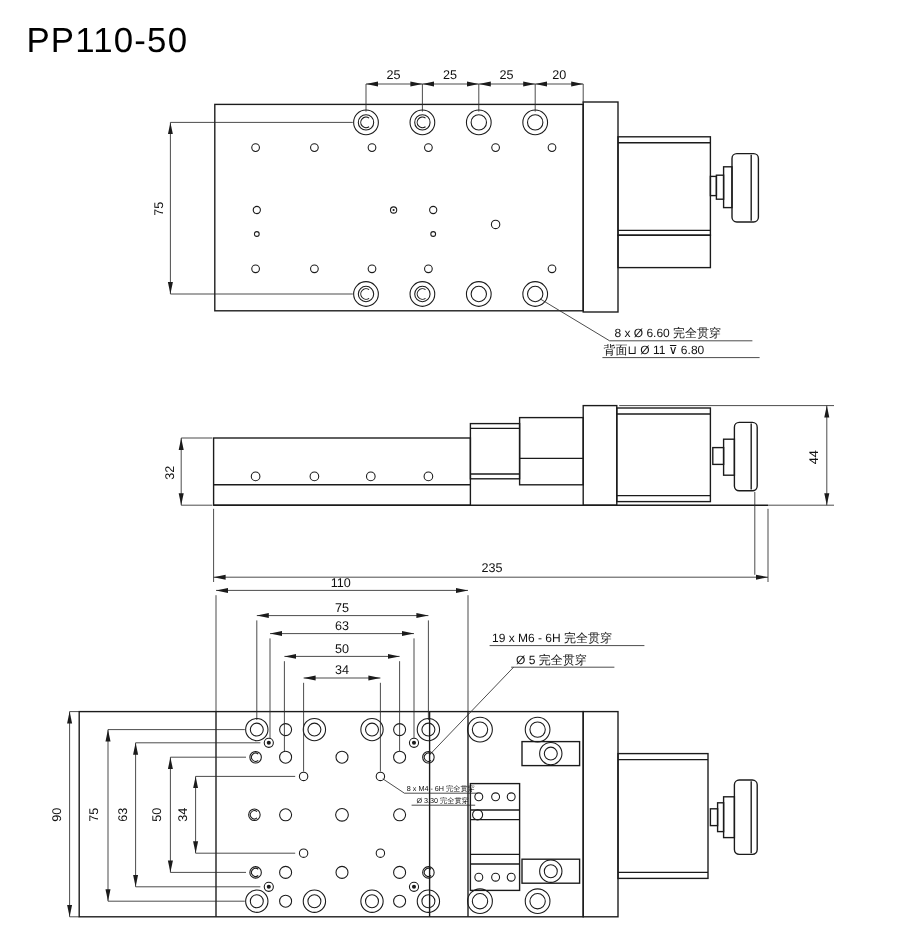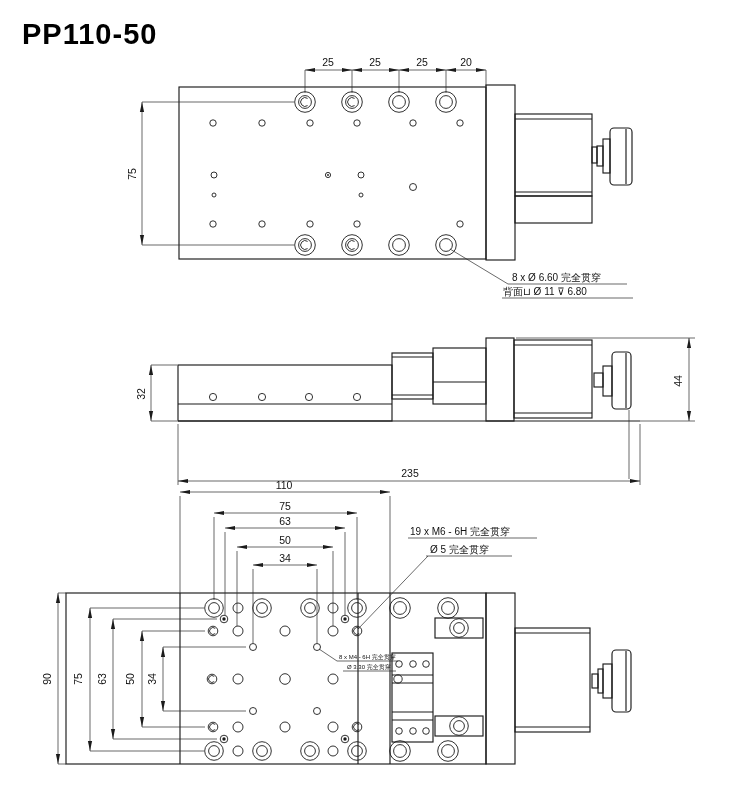--- a/index.html
+++ b/index.html
@@ -1,18 +1,18 @@
 <!DOCTYPE html>
 <html><head>
 <meta charset="utf-8">
 <style>
   html,body{margin:0;padding:0;background:#ffffff;}
   .page{position:relative;width:750px;height:793px;background:#fff;overflow:hidden;
         font-family:"Liberation Sans", sans-serif;}
-  .title{position:absolute;left:22px;top:18px;font-size:29px;font-weight:bold;
+  .title{position:absolute;left:22px;top:18px;font-size:29px;font-weight:normal;
          color:#000;letter-spacing:1px;font-family:"Liberation Sans", sans-serif;}
   svg{position:absolute;left:0;top:0;}
   
   .ol{stroke:#1b1b1b;stroke-width:1.15;fill:none;}
   
   .hl{stroke:#1b1b1b;stroke-width:.9;fill:none;}
   
   .th{stroke:#2a2a2a;stroke-width:.7;fill:none;}
   .fd{fill:#1b1b1b;stroke:none;}
   text{fill:#111;font-family:"Liberation Sans", sans-serif;}

